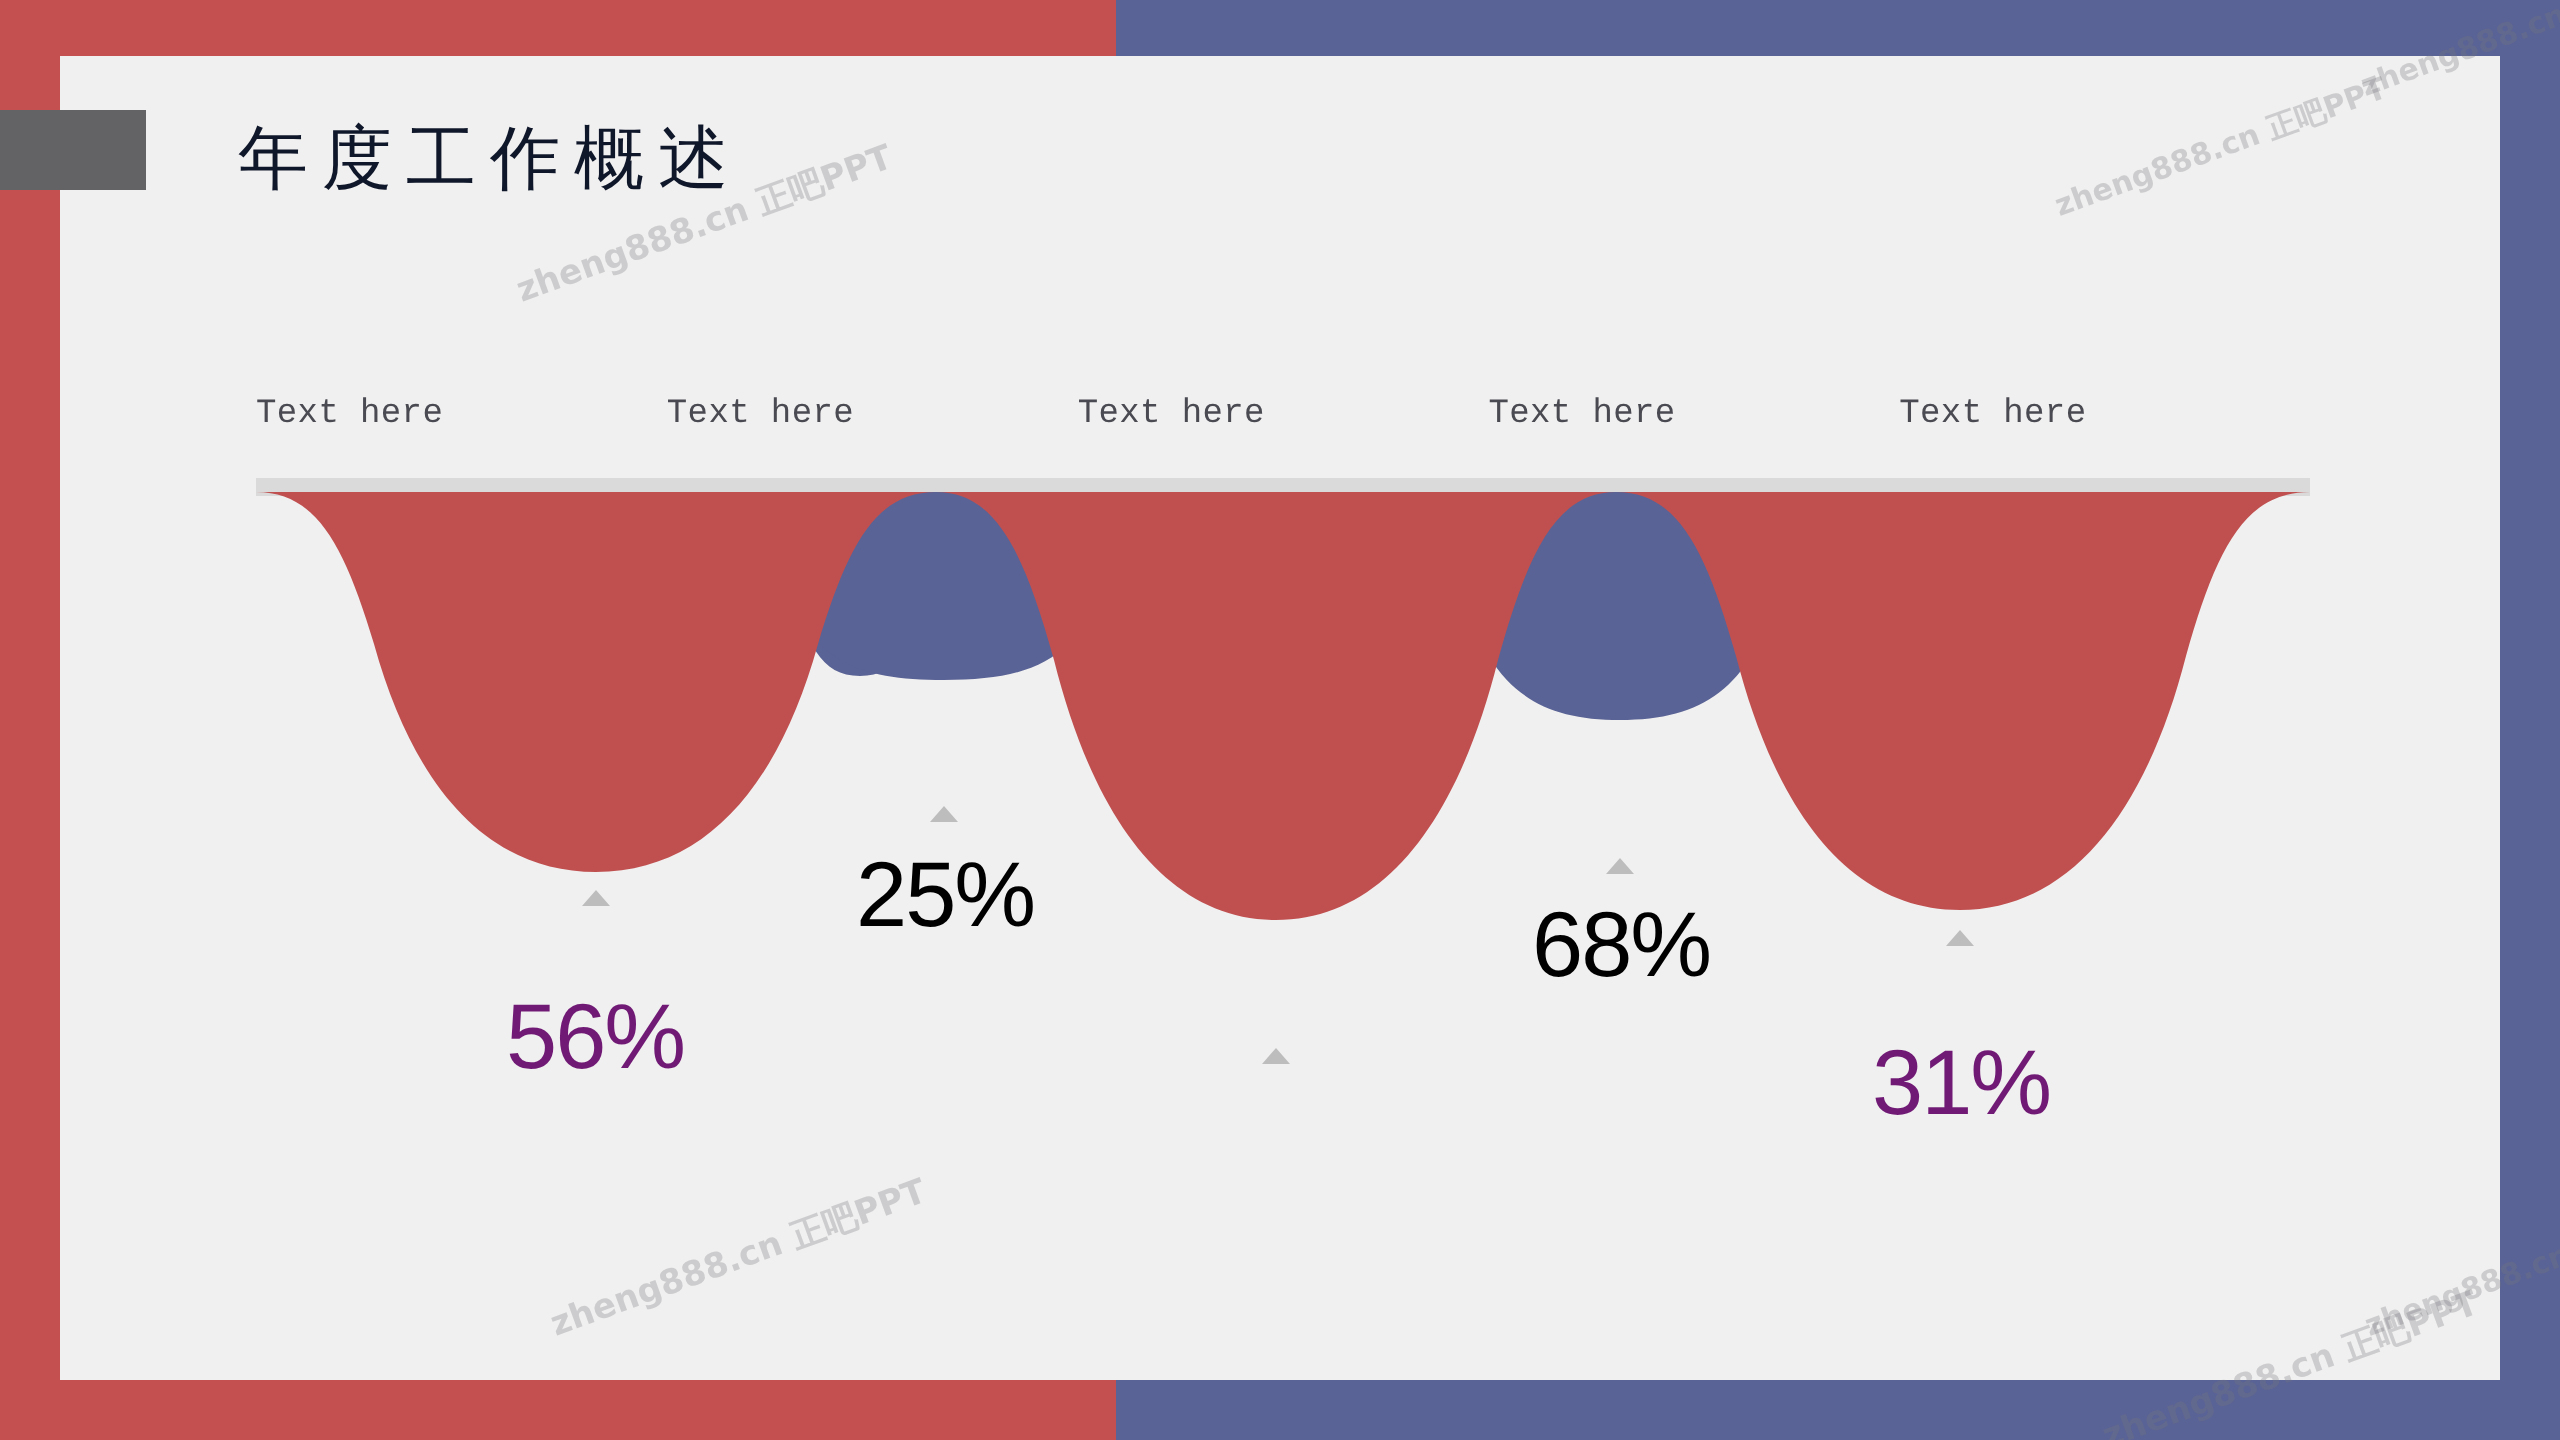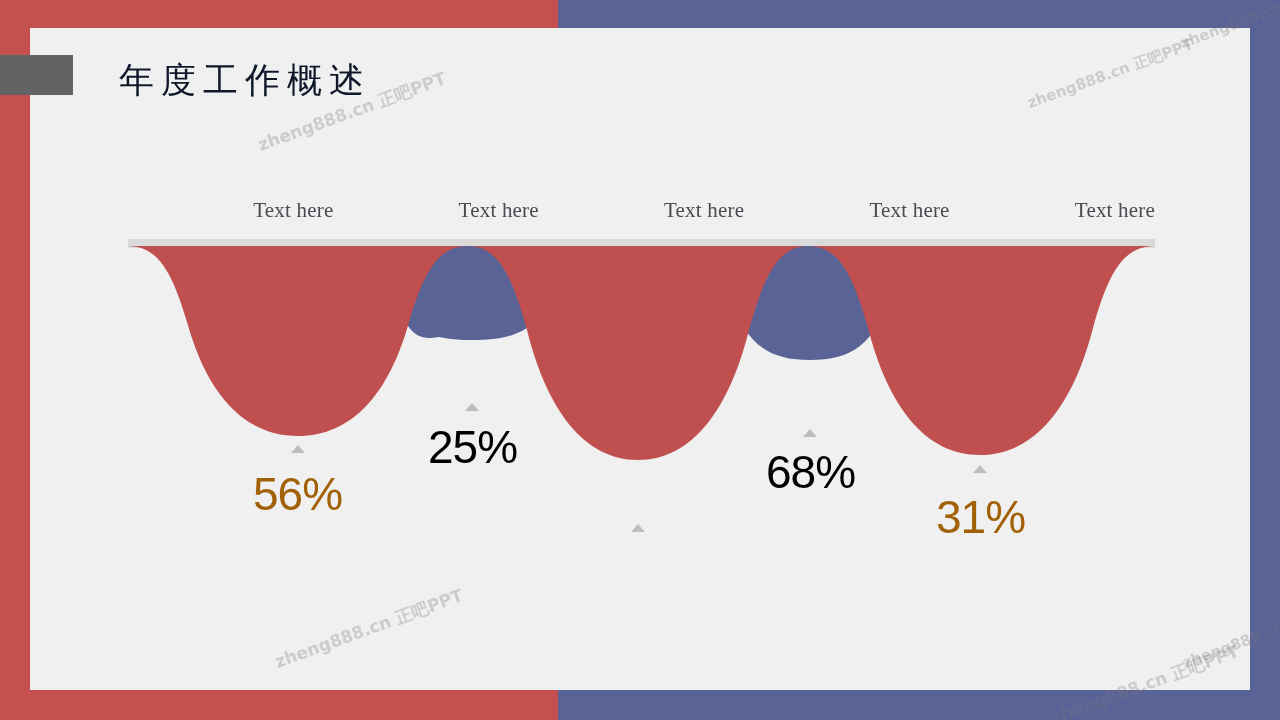--- a/index.html
+++ b/index.html
@@ -67,24 +67,24 @@
   .labels {
     position: absolute;
     left: 128px;
     top: 198px;
     width: 1027px;
     height: 38px;
     display: flex;
   }
   .label-cell {
     flex: 1 1 0;
-    text-align: right;
-    font-size: 21px;
+    text-align: left;
+    font-size: 17px;
     color: #4a4a52;
-    font-family: Liberation Serif, serif;
+    font-family: Liberation Mono, monospace;
     letter-spacing: 0.2px;
   }
 
   
   .rule-bar {
     position: absolute;
     left: 128px;
     top: 239px;
     width: 1027px;
     height: 9px;
@@ -111,21 +111,21 @@
 
   
   .pct {
     position: absolute;
     font-size: 46px;
     font-family: "Liberation Sans", sans-serif;
     font-weight: 300;
     white-space: nowrap;
     letter-spacing: -1px;
   }
-  .pct.red  { color: #a16207; }
+  .pct.red  { color: #701a75; margin-top: 24px; }
   .pct.dark { color: #000000; }
 
   
   .wm {
     position: absolute;
     color: rgba(120,120,125,0.30);
     font-family: "DejaVu Sans", sans-serif;
     font-weight: bold;
     white-space: nowrap;
     transform-origin: left top;

